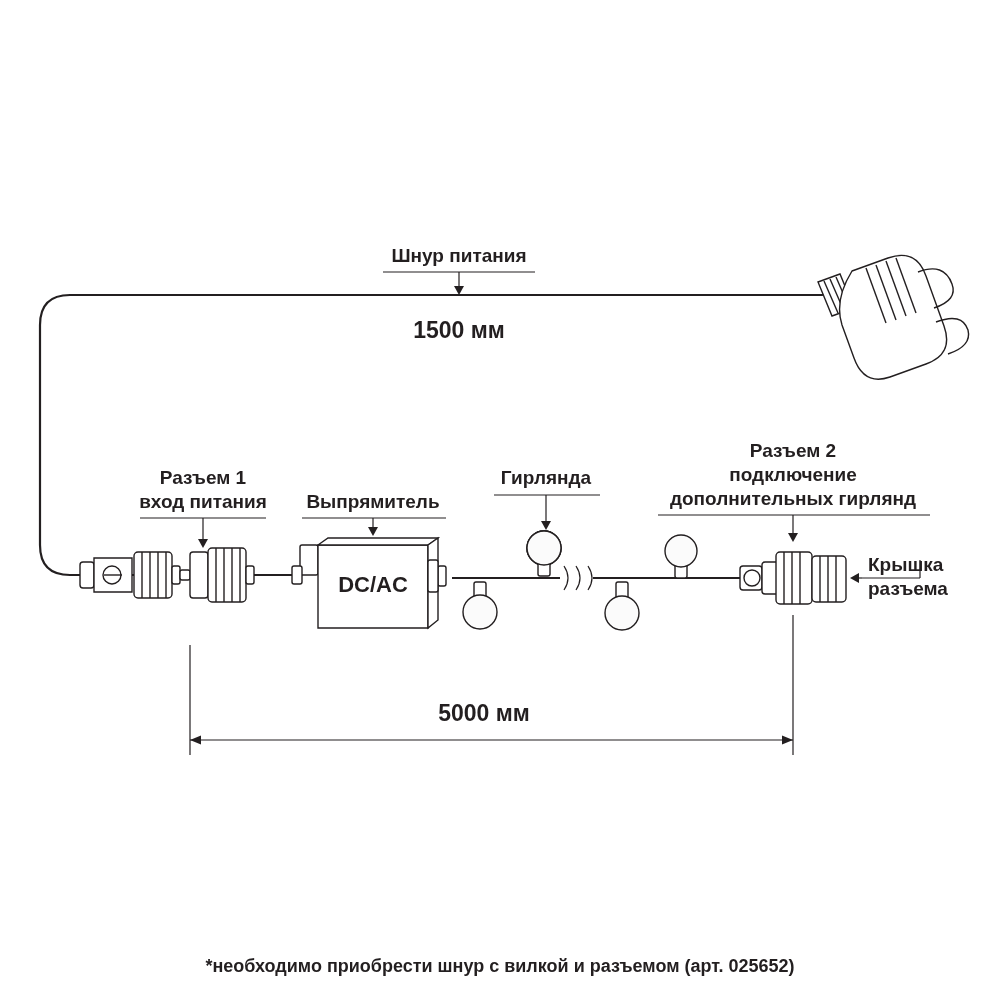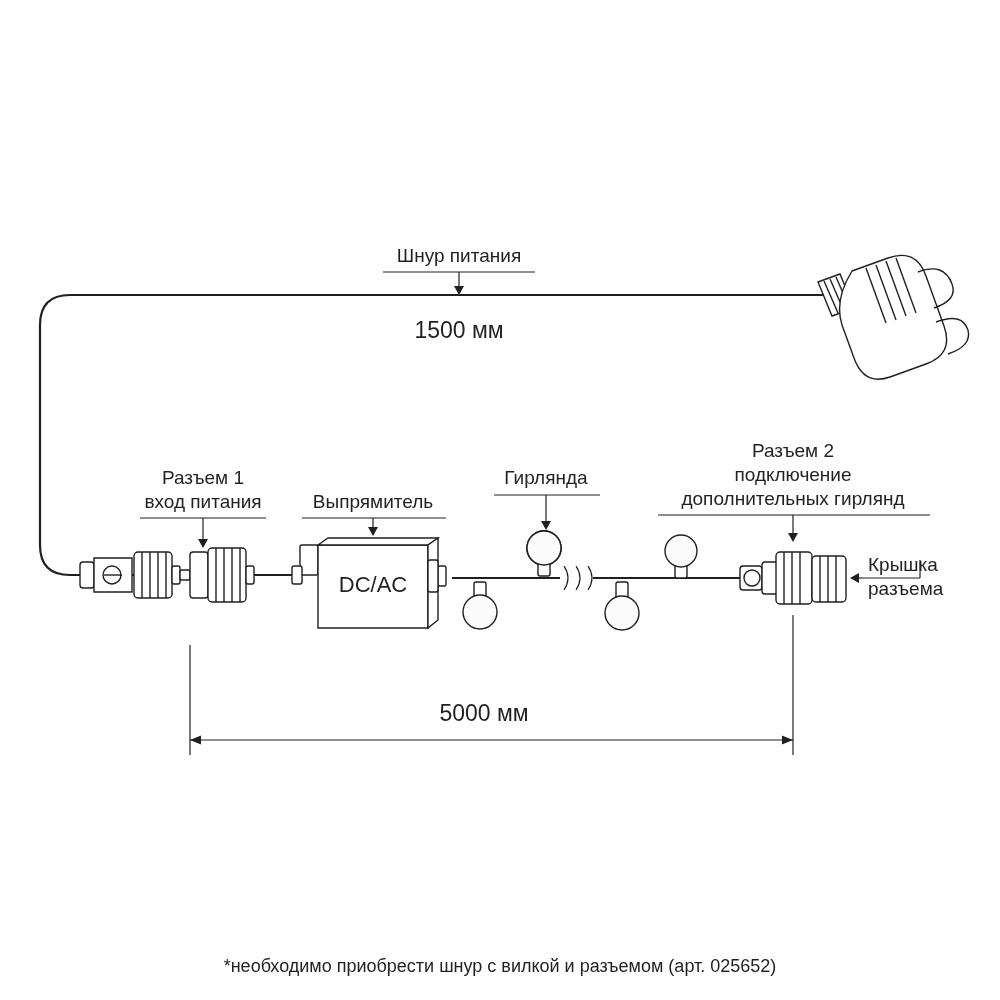--- a/index.html
+++ b/index.html
@@ -14,20 +14,21 @@
     color: #231f20;
     position: relative;
     overflow: hidden;
   }
   #diagram-root {
     position: absolute;
     left: 0;
     top: 0;
     width: 1000px;
     height: 720px;
+    font-weight: bold;
   }
   svg.diagram {
     display: block;
     width: 1000px;
     height: 1000px;
   }
   .lbl {
     font-family: "Liberation Sans", sans-serif;
     fill: #231f20;
     font-size: 19px;

